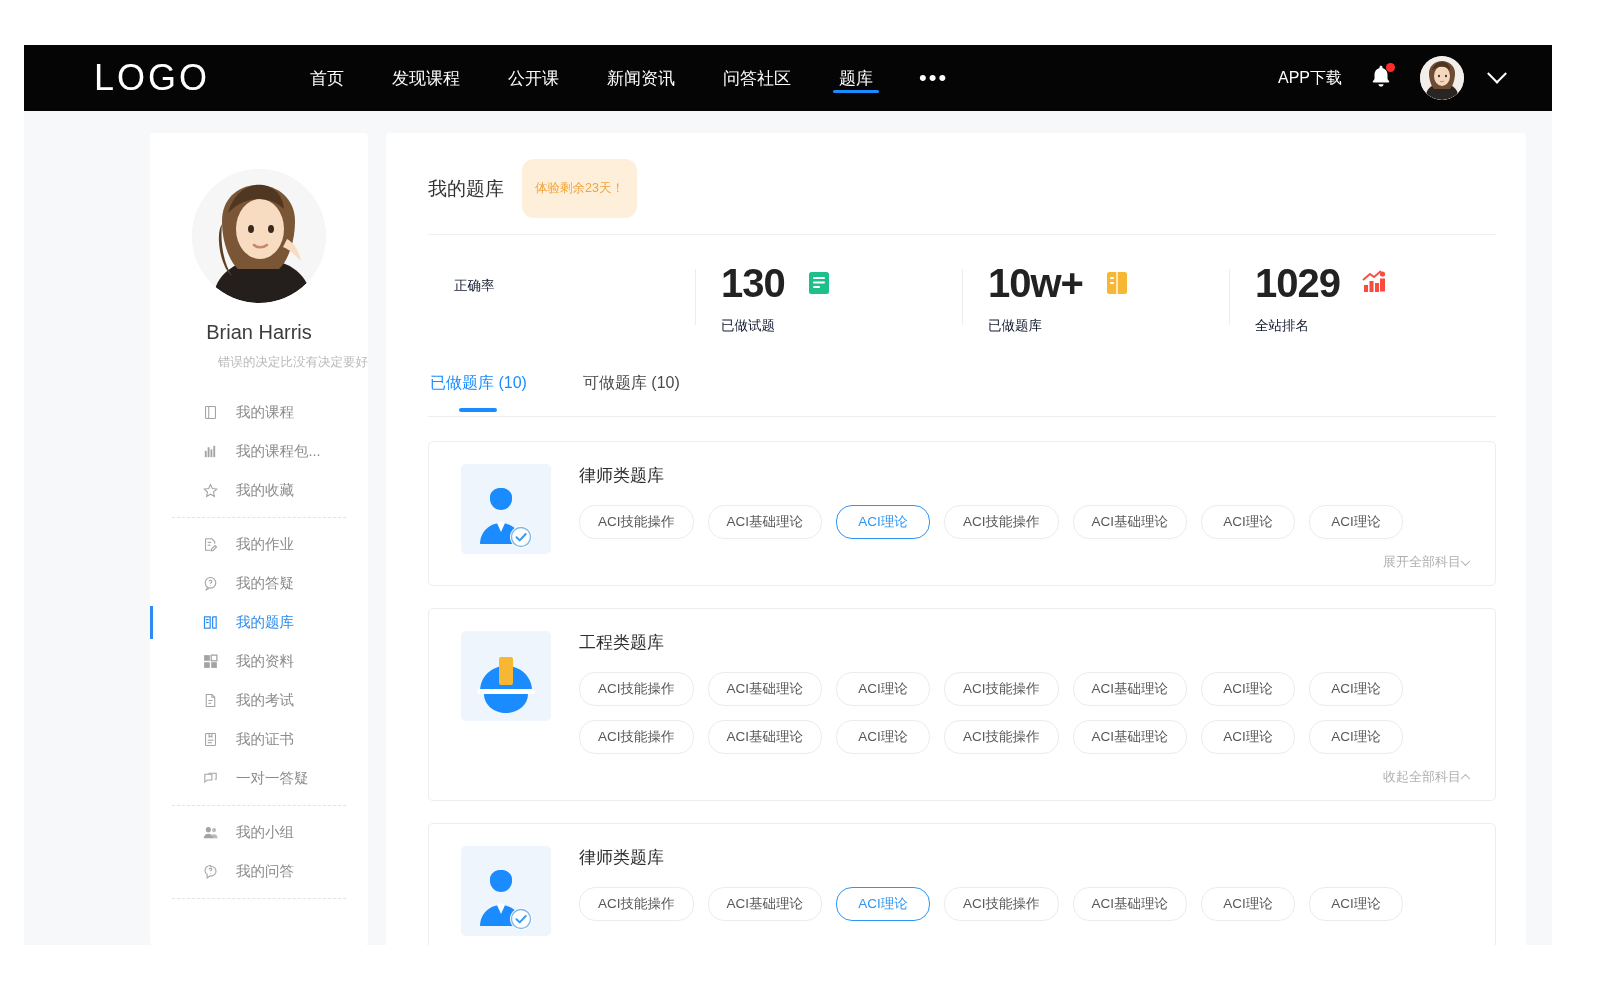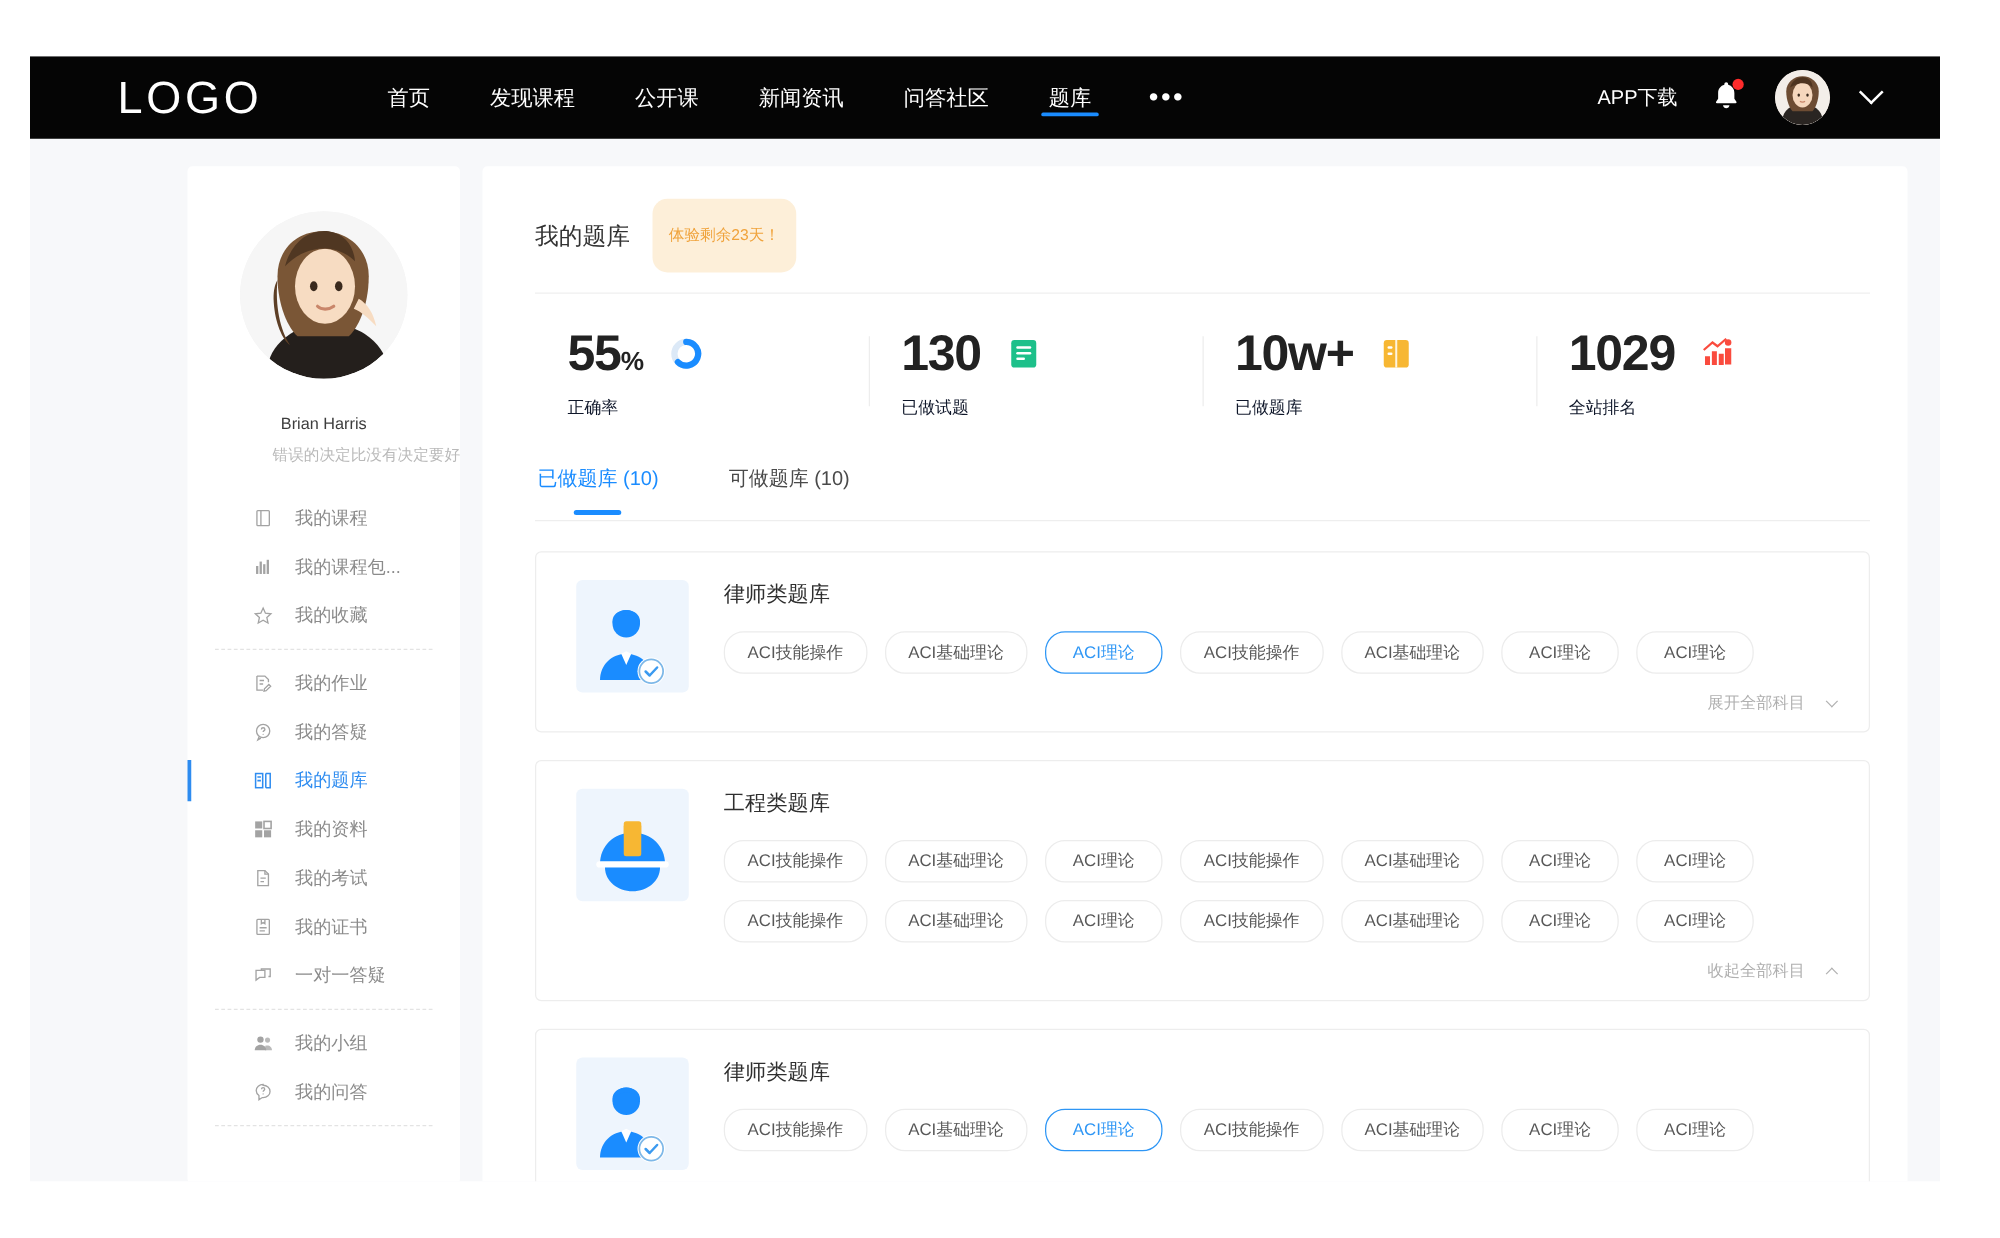--- a/index.html
+++ b/index.html
@@ -135,22 +135,22 @@
   .side-avatar {
     width: 134px; height: 134px;
     margin: 0 auto;
     border-radius: 50%;
     overflow: hidden;
     background: #f4f4f4;
     position: relative;
   }
   .side-name {
     text-align: center;
-    margin-top: 28px;
-    font-size: 13px;
+    margin-top: 18px;
+    font-size: 20px;
     color: #3d3d3d;
   }
   .side-motto {
     text-align: right;
     margin-top: 10px;
     font-size: 12.5px;
     color: #b9b9b9;
   }
   .side-menu { margin-top: 22px; }
   .side-item {
@@ -327,21 +327,21 @@
   .bank-footer {
     display: flex;
     justify-content: flex-end;
     margin-top: 14px;
   }
   .expand-link {
     font-size: 13px;
     color: #b0b0b0;
     display: flex;
     align-items: center;
-    gap: 18px;
+    gap: 1px;
     cursor: pointer;
     white-space: nowrap;
   }
   .chev {
     width: 7px; height: 7px;
     border-right: 1.3px solid #b0b0b0;
     border-bottom: 1.3px solid #b0b0b0;
   }
   .chev.down { transform: rotate(45deg) translate(-1px,-1px); }
   .chev.up { transform: rotate(-135deg) translate(-1px,-1px); }
@@ -568,27 +568,20 @@
       </div>
 
       <div class="main">
         <div class="main-head">
           <div class="main-title">我的题库</div>
           <div class="trial-badge">体验剩余23天！</div>
         </div>
 
         <div class="stats" id="stats-host">
             <div class="stat">
-              <div class="stat-row">
-                <div class="stat-num"><span>55</span><span class="unit">%</span></div>
-                <div class="stat-icon"><svg width="26" height="26" viewBox="0 0 26 26">
-                    <circle cx="13" cy="13" r="9.5" fill="none" stroke="#dce9f7" stroke-width="5"></circle>
-                    <path d="M13 3.5a9.5 9.5 0 1 1-6.7 16.2" fill="none" stroke="#1a8cff" stroke-width="5" stroke-linecap="round"></path>
-                  </svg></div>
-              </div>
               <div class="stat-label">正确率</div>
             </div>
             <div class="stat">
               <div class="stat-row">
                 <div class="stat-num"><span>130</span></div>
                 <div class="stat-icon"><svg width="24" height="26" viewBox="0 0 24 26">
                     <rect x="2" y="2" width="20" height="22" rx="2.5" fill="#1dc08a"></rect>
                     <rect x="6" y="7" width="12" height="2" rx="1" fill="#ffffff"></rect>
                     <rect x="6" y="11.5" width="12" height="2" rx="1" fill="#ffffff"></rect>
                     <rect x="6" y="16" width="7" height="2" rx="1" fill="#ffffff"></rect>

